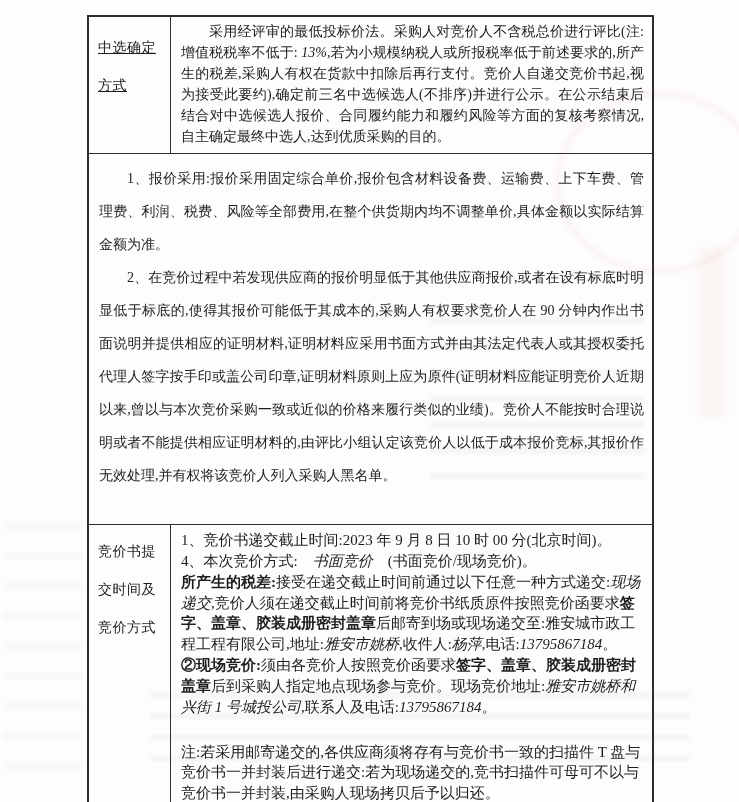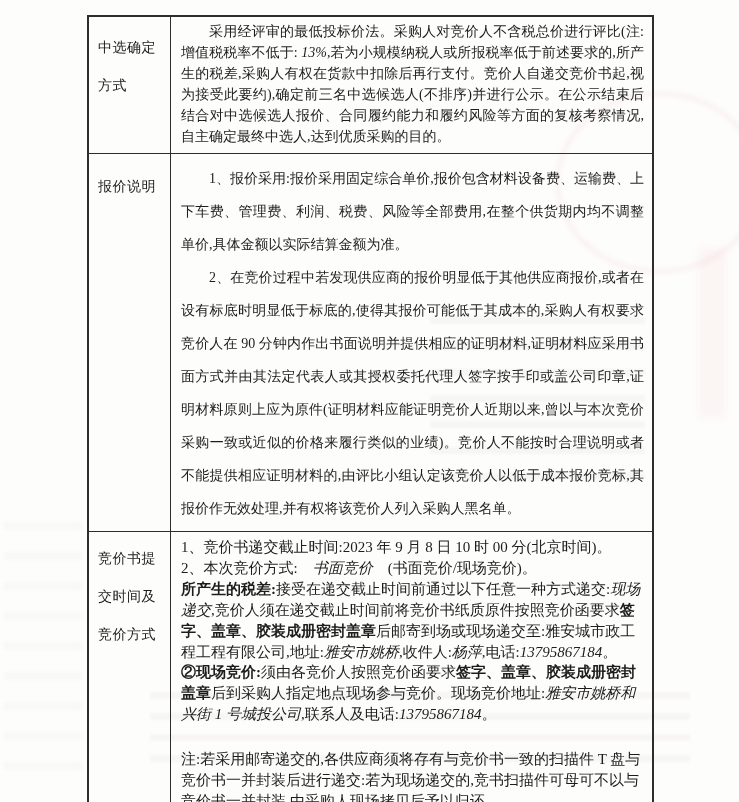--- a/index.html
+++ b/index.html
@@ -30,21 +30,21 @@
   .para{margin:0;}
   .para span{text-decoration:inherit;}
   .u{text-decoration:underline;text-underline-offset:3px;font-style:italic;}
   .b{font-weight:bold;}
   .indent{text-indent:2em;}
   .jt{text-align:justify;}
   .note{margin-top:24px;}
 
   
   .row-1{min-height:114px;}
-  .row-1 .cell-label{padding-top:12px;}
+  .row-1 .cell-label{padding-top:12px;text-decoration:underline;}
   .row-1 .cell-content .para{line-height:1.5;text-align:justify;}
   .row-2{min-height:371px;}
   .row-2 .cell-label{padding-top:14px;}
   .row-2 .cell-content{padding-top:8px;}
   .row-2 .cell-content .para{line-height:2.36;text-align:justify;}
   .row-3{min-height:251px;}
   .row-3 .cell-label{padding-top:8px;}
   .row-3 .cell-content{font-size:15px;padding-top:5px;}
   .row-3 .cell-content .para{line-height:1.39;}
   .row-4{min-height:29px;}
@@ -90,31 +90,30 @@
 <div class="artifact ghost-left"></div>
 
 <div class="doc-table" id="doc-table">
     <div class="trow row-1">
       <div class="cell cell-label">中选确定方式</div>
       <div class="cell cell-content">
         <p class="para indent jt"><span>采用经评审的最低投标价法。采购人对竞价人不含税总价进行评比(注:增值税税率不低于:</span><span class="u"> 13%</span><span>,若为小规模纳税人或所报税率低于前述要求的,所产生的税差,采购人有权在货款中扣除后再行支付。竞价人自递交竞价书起,视为接受此要约),确定前三名中选候选人(不排序)并进行公示。在公示结束后结合对中选候选人报价、合同履约能力和履约风险等方面的复核考察情况,自主确定最终中选人,达到优质采购的目的。</span></p>
       </div>
     </div>
     <div class="trow row-2">
-      <div class="cell cell-label">报价说明</div>
       <div class="cell cell-content">
         <p class="para indent jt"><span>1、报价采用:报价采用固定综合单价,报价包含材料设备费、运输费、上下车费、管理费、利润、税费、风险等全部费用,在整个供货期内均不调整单价,具体金额以实际结算金额为准。</span></p>
         <p class="para indent jt"><span>2、在竞价过程中若发现供应商的报价明显低于其他供应商报价,或者在设有标底时明显低于标底的,使得其报价可能低于其成本的,采购人有权要求竞价人在 90 分钟内作出书面说明并提供相应的证明材料,证明材料应采用书面方式并由其法定代表人或其授权委托代理人签字按手印或盖公司印章,证明材料原则上应为原件(证明材料应能证明竞价人近期以来,曾以与本次竞价采购一致或近似的价格来履行类似的业绩)。竞价人不能按时合理说明或者不能提供相应证明材料的,由评比小组认定该竞价人以低于成本报价竞标,其报价作无效处理,并有权将该竞价人列入采购人黑名单。</span></p>
       </div>
     </div>
     <div class="trow row-3">
       <div class="cell cell-label">竞价书提交时间及竞价方式</div>
       <div class="cell cell-content">
         <p class="para"><span>1、竞价书递交截止时间:2023 年 9 月 8 日 10 时 00 分(北京时间)。</span></p>
-        <p class="para"><span>2、本次竞价方式:</span><span class="u">　书面竞价　</span><span>(书面竞价/现场竞价)。</span></p>
+        <p class="para"><span>4、本次竞价方式:</span><span class="u">　书面竞价　</span><span>(书面竞价/现场竞价)。</span></p>
         <p class="para"><span class="b">所产生的税差:</span><span>接受在递交截止时间前通过以下任意一种方式递交:</span><span class="u">现场递交</span><span>,竞价人须在递交截止时间前将竞价书纸质原件按照竞价函要求</span><span class="b">签字、盖章、胶装成册密封盖章</span><span>后邮寄到场或现场递交至:雅安城市政工程工程有限公司,地址:</span><span class="u">雅安市姚桥</span><span>,收件人:</span><span class="u">杨萍</span><span>,电话:</span><span class="u">13795867184</span><span>。</span></p>
         <p class="para"><span class="b">②现场竞价:</span><span>须由各竞价人按照竞价函要求</span><span class="b">签字、盖章、胶装成册密封盖章</span><span>后到采购人指定地点现场参与竞价。现场竞价地址:</span><span class="u">雅安市姚桥和兴街 1 号城投公司</span><span>,联系人及电话:</span><span class="u">13795867184</span><span>。</span></p>
         <p class="para note"><span>注:若采用邮寄递交的,各供应商须将存有与竞价书一致的扫描件 T 盘与竞价书一并封装后进行递交:若为现场递交的,竞书扫描件可母可不以与竞价书一并封装,由采购人现场拷贝后予以归还。</span></p>
       </div>
     </div>
     <div class="trow row-4">
       <div class="cell cell-label">付款方式</div>
       <div class="cell cell-content">
         <p class="para"><span>双方在签订合同前共同协商确认。</span></p>
       </div>

